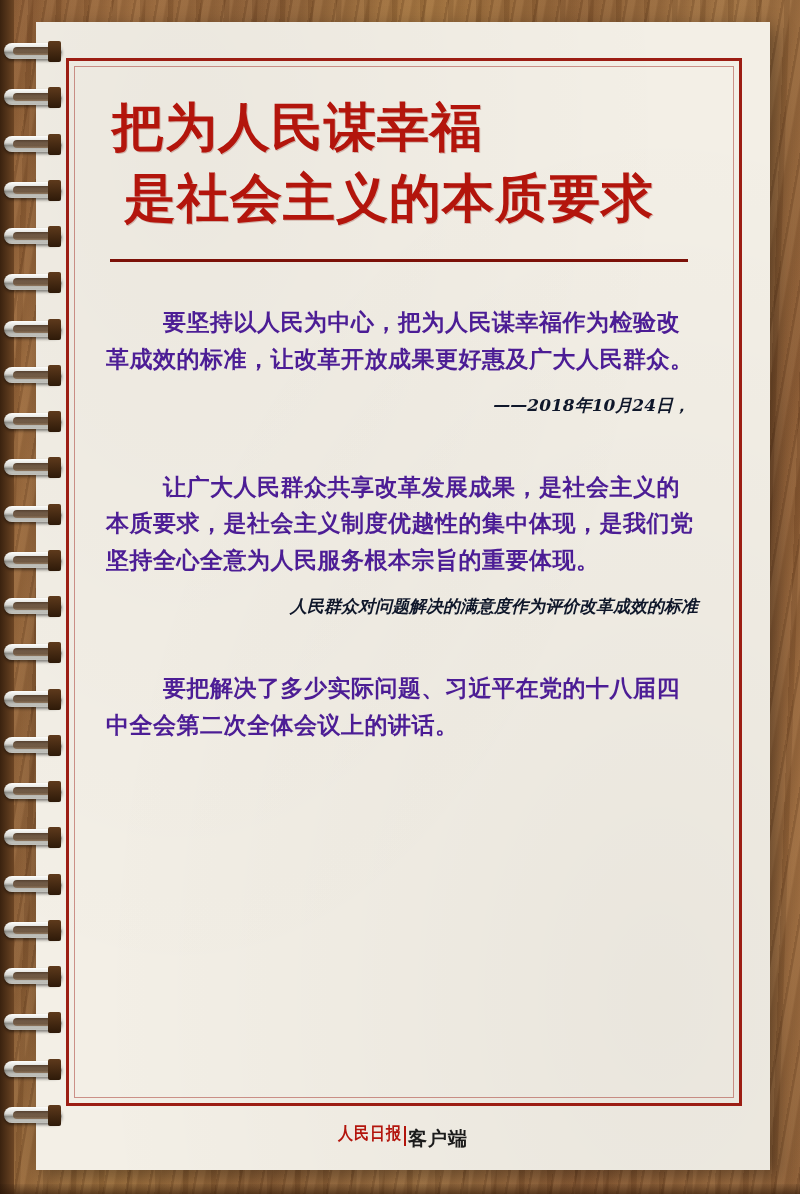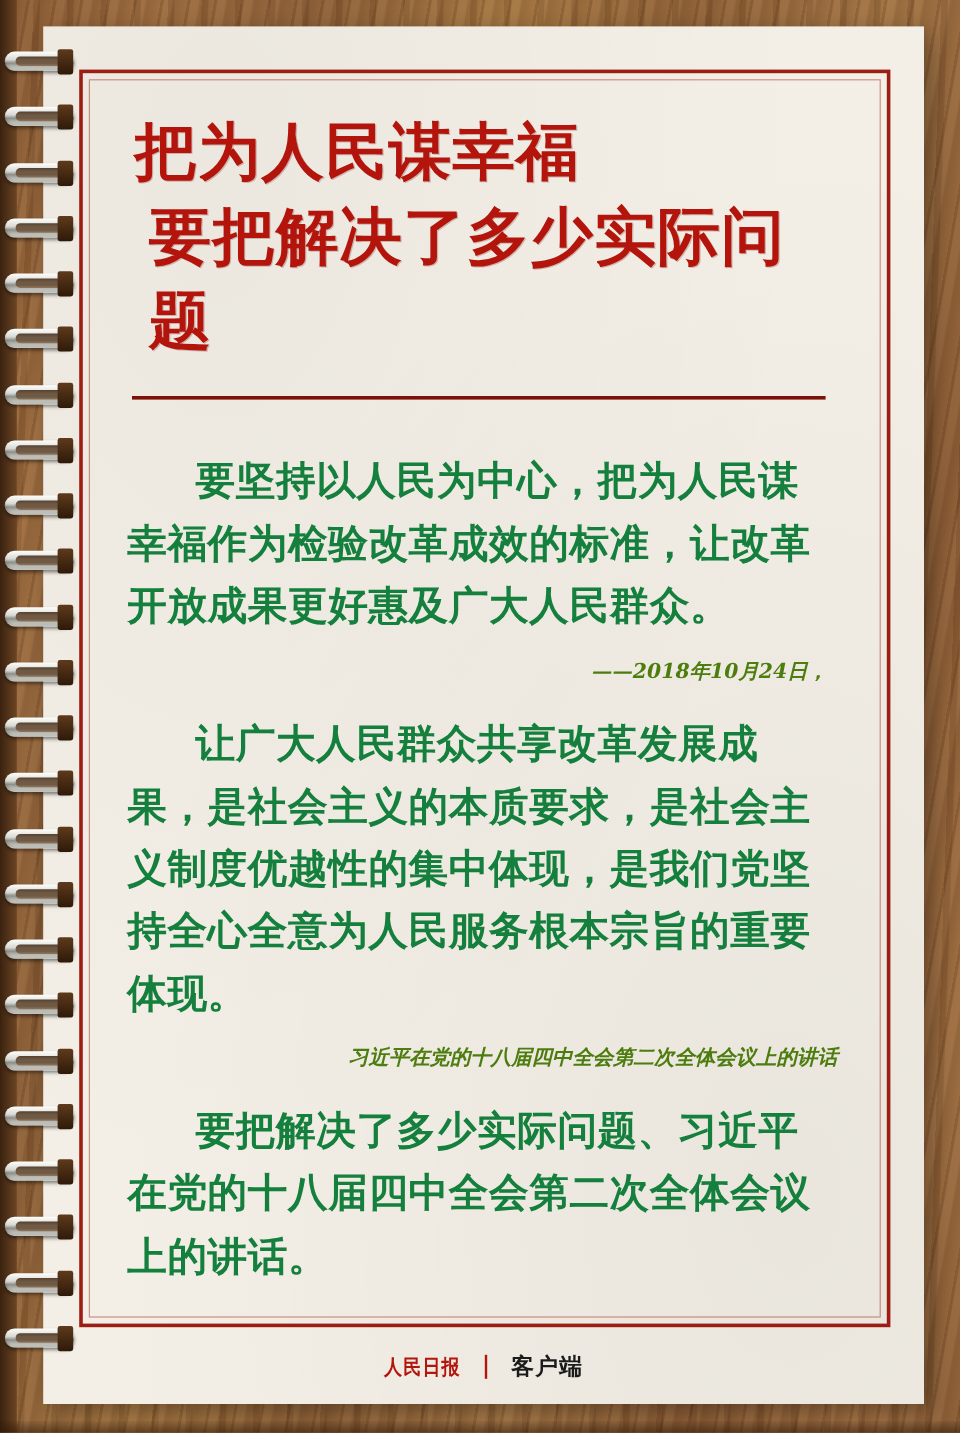--- a/index.html
+++ b/index.html
@@ -150,38 +150,38 @@
     margin: 26px 0 0 4px;
     width: 578px;
     height: 3px;
     background: #7c1108;
   }
 
   .quote-block {
     margin-top: 42px;
   }
   .quote-block + .quote-block {
-    margin-top: 20px;
+    margin-top: 50px;
   }
   .quote-text {
     font-family: "DejaVu Serif", serif;
     font-weight: bold;
-    color: #15803d;
-    font-size: 33px;
+    color: #4c1d95;
+    font-size: 23px;
     line-height: 1.58;
     text-indent: 57px;
     letter-spacing: 0.5px;
   }
   .quote-source {
     margin-top: 14px;
     text-align: right;
     font-family: "DejaVu Serif", serif;
     font-style: italic;
     font-weight: bold;
-    color: #4d7c0f;
+    color: #0f172a;
     font-size: 17px;
     line-height: 1.65;
   }
   .quote-source .src-date {
     display: block;
     margin-right: 8px;
   }
   .quote-source .src-detail {
     display: block;
   }
@@ -192,22 +192,22 @@
     left: 0;
     right: 0;
     bottom: 18px;
     display: flex;
     align-items: center;
     justify-content: center;
     gap: 10px;
   }
   .footer-mark {
     display: flex;
-    align-items: center;
-    gap: 20px;
+    align-items: flex-start;
+    gap: 2px;
   }
   .rmrb-logo {
     font-family: "DejaVu Serif", serif;
     font-weight: bold;
     font-size: 15px;
     color: #b3150c;
     letter-spacing: 1px;
     line-height: 1;
     transform: scaleY(1.15);
   }
@@ -232,35 +232,35 @@
   <div class="wood-edge-left"></div>
   <div class="wood-edge-bottom"></div>
 
   <div class="page">
     <div class="page-texture"></div>
     <div class="border-frame"></div>
 
     <div class="content">
       <div class="title">
         <div class="title-line-1">把为人民谋幸福</div>
-        <div class="title-line-2">要把解决了多少实际问题</div>
+        <div class="title-line-2">是社会主义的本质要求</div>
       </div>
       <div class="title-rule"></div>
 
       <div class="quote-block">
         <div class="quote-text">要坚持以人民为中心，把为人民谋幸福作为检验改革成效的标准，让改革开放成果更好惠及广大人民群众。</div>
         <div class="quote-source">
           <span class="src-date">——2018年10月24日，</span>
         </div>
       </div>
 
       <div class="quote-block">
         <div class="quote-text">让广大人民群众共享改革发展成果，是社会主义的本质要求，是社会主义制度优越性的集中体现，是我们党坚持全心全意为人民服务根本宗旨的重要体现。</div>
         <div class="quote-source">
-          <span class="src-detail">习近平在党的十八届四中全会第二次全体会议上的讲话</span>
+          <span class="src-detail">人民群众对问题解决的满意度作为评价改革成效的标准</span>
         </div>
       </div>
 
       <div class="quote-block">
         <div class="quote-text">要把解决了多少实际问题、习近平在党的十八届四中全会第二次全体会议上的讲话。</div>
       </div>
     </div>
 
     <div class="footer">
       <div class="footer-mark">

